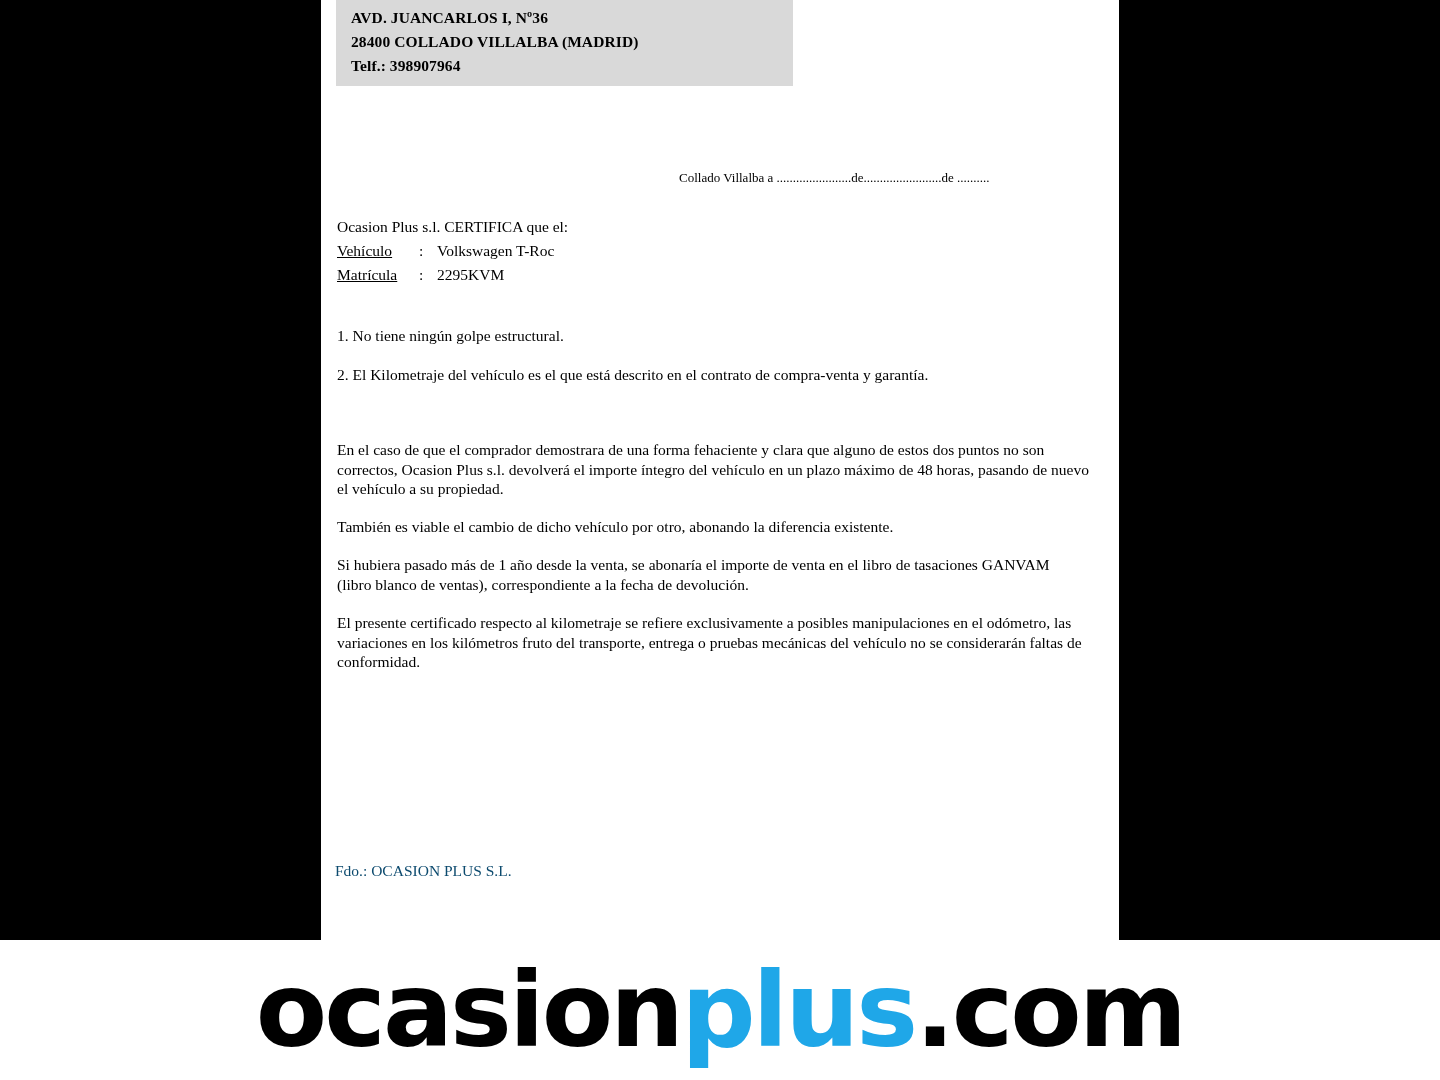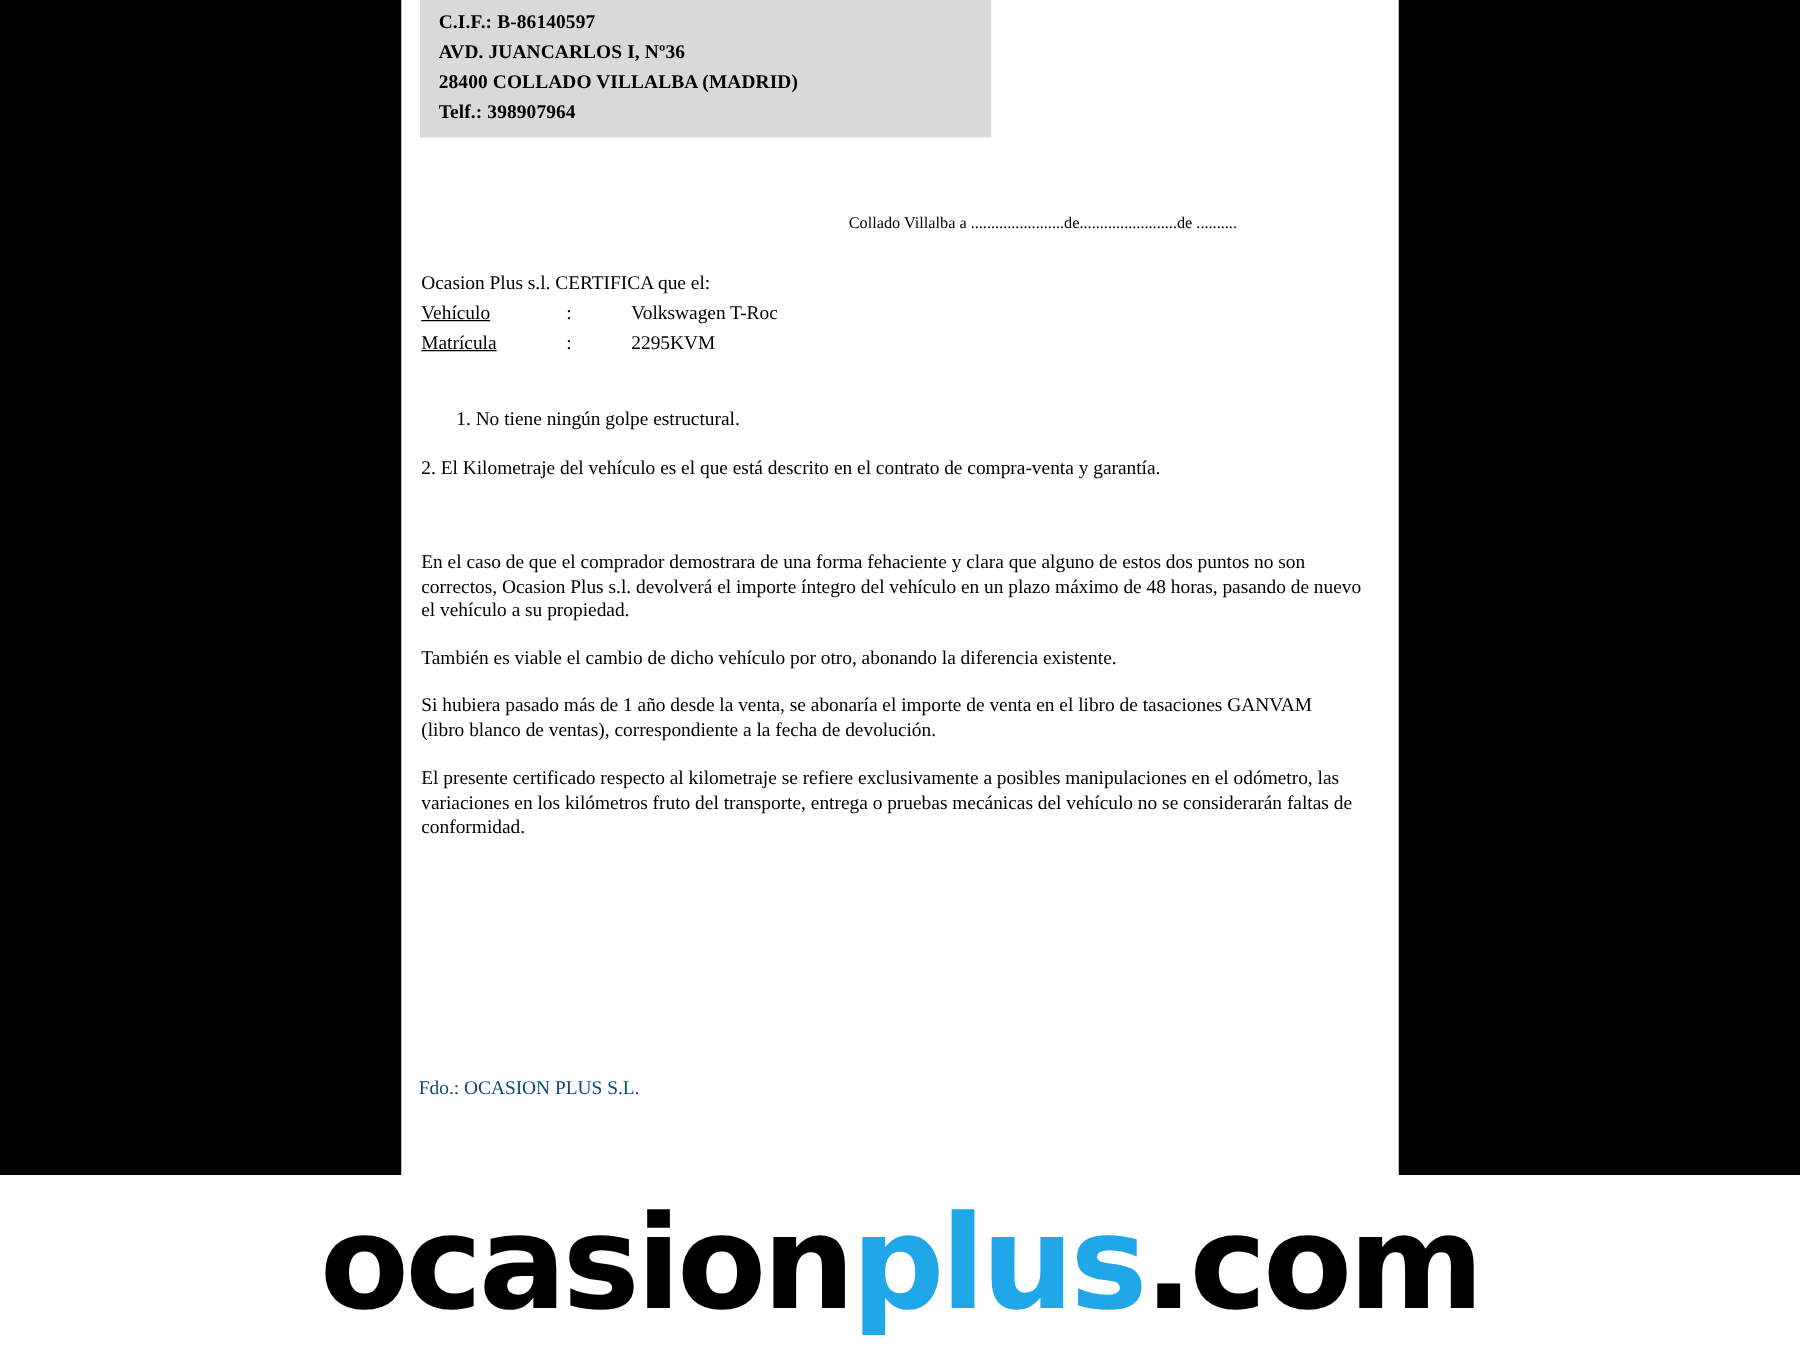--- a/index.html
+++ b/index.html
@@ -66,21 +66,20 @@
     position: absolute;
     left: 16px;
     top: 215px;
     font-size: 15.5px;
     color: #000;
     line-height: 24px;
   }
   .field-row {
     display: flex;
     align-items: flex-start;
-    gap: 34px;
   }
   .field-label {
     display: inline-block;
     width: 82px;
     text-decoration: underline;
   }
   .field-colon {
     display: inline-block;
     width: 18px;
   }
@@ -88,21 +87,21 @@
     display: inline-block;
   }
   
   .point {
     position: absolute;
     left: 16px;
     font-size: 15.5px;
     color: #000;
     line-height: 24px;
   }
-  .point-1 { top: 324px; margin-left: 28px; }
+  .point-1 { top: 324px; }
   .point-2 { top: 363px; }
   
   .para {
     position: absolute;
     left: 16px;
     width: 760px;
     font-size: 15.5px;
     color: #000;
     line-height: 19.6px;
     text-align: left;
@@ -145,21 +144,20 @@
 </style>
 </head>
 <body>
 
 <div class="screen">
 
   <div class="page">
     <div class="page-inner">
 
       <div class="company-box">
-        <div class="line">C.I.F.: B-86140597</div>
         <div class="line">AVD. JUANCARLOS I, Nº36</div>
         <div class="line">28400 COLLADO VILLALBA (MADRID)</div>
         <div class="line">Telf.: 398907964</div>
       </div>
 
       <div class="date-line">Collado Villalba a .......................de........................de ..........</div>
 
       <div class="certifica">
         <div>Ocasion Plus s.l. CERTIFICA que el:</div>
         <div class="field-row">

